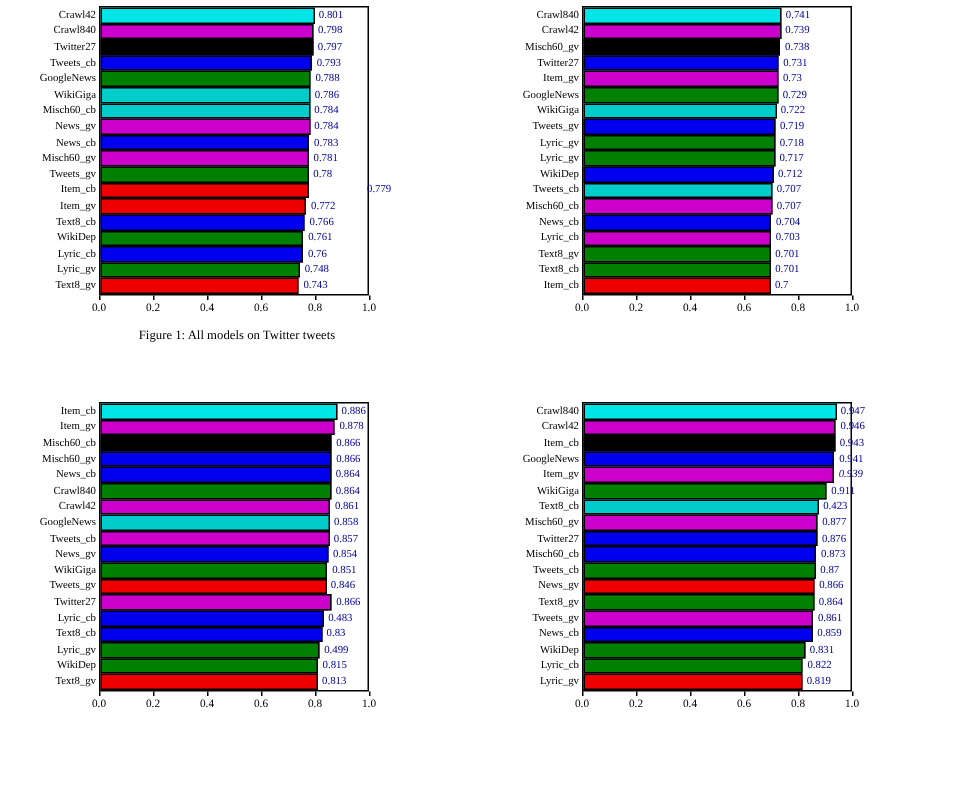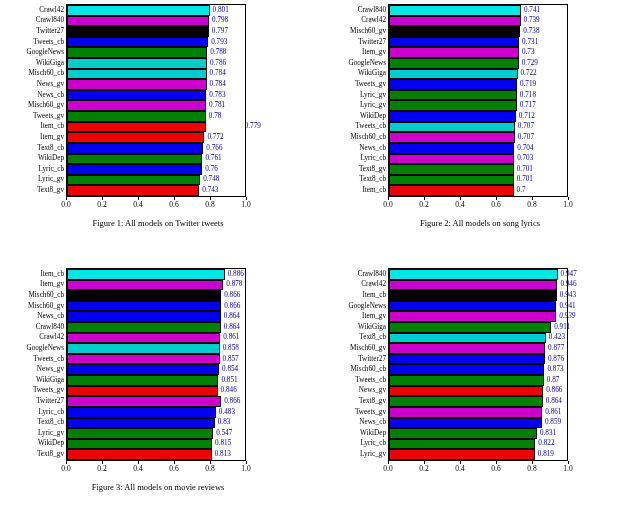--- a/index.html
+++ b/index.html
@@ -329,21 +329,20 @@
             <div class="xtick-label" style="left: 72px;">0.4</div>
             <div class="xtick" style="left: 108px;"></div>
             <div class="xtick-label" style="left: 108px;">0.6</div>
             <div class="xtick" style="left: 144px;"></div>
             <div class="xtick-label" style="left: 144px;">0.8</div>
             <div class="xtick" style="left: 180px;"></div>
             <div class="xtick-label" style="left: 180px;">1.0</div>
           </div>
         </div>
       </div>
-    <div class="caption">Figure 2: All models on song lyrics</div>
   </div>
 
   <div class="figure fig3">
     <div class="chart-mount">
         <div style="padding-left: 58px;">
           <div class="plot-area" style="width: 180px; height: 193px;">
             <div class="rows">
               <div class="row" style="height: 5.55556%;">
                 <span class="row-label">Item_cb</span>
                 <div class="bar" style="width: 88.6%; background: rgb(0, 229, 229);"></div>
@@ -415,21 +414,21 @@
                 <span class="bar-value" style="left: calc(83.6% + 3px);">0.483</span>
               </div>
               <div class="row" style="height: 5.55556%;">
                 <span class="row-label">Text8_cb</span>
                 <div class="bar" style="width: 83%; background: rgb(0, 0, 238);"></div>
                 <span class="bar-value" style="left: calc(83% + 3px);">0.83</span>
               </div>
               <div class="row" style="height: 5.55556%;">
                 <span class="row-label">Lyric_gv</span>
                 <div class="bar" style="width: 82.1%; background: rgb(0, 128, 0);"></div>
-                <span class="bar-value" style="left: calc(82.1% + 3px);">0.547</span>
+                <span class="bar-value" style="left: calc(82.1% + 3px);">0.499</span>
               </div>
               <div class="row" style="height: 5.55556%;">
                 <span class="row-label">WikiDep</span>
                 <div class="bar" style="width: 81.5%; background: rgb(0, 128, 0);"></div>
                 <span class="bar-value" style="left: calc(81.5% + 3px);">0.815</span>
               </div>
               <div class="row" style="height: 5.55556%;">
                 <span class="row-label">Text8_gv</span>
                 <div class="bar" style="width: 81.3%; background: rgb(238, 0, 0);"></div>
                 <span class="bar-value" style="left: calc(81.3% + 3px);">0.813</span>
@@ -445,21 +444,20 @@
             <div class="xtick-label" style="left: 72px;">0.4</div>
             <div class="xtick" style="left: 108px;"></div>
             <div class="xtick-label" style="left: 108px;">0.6</div>
             <div class="xtick" style="left: 144px;"></div>
             <div class="xtick-label" style="left: 144px;">0.8</div>
             <div class="xtick" style="left: 180px;"></div>
             <div class="xtick-label" style="left: 180px;">1.0</div>
           </div>
         </div>
       </div>
-    <div class="caption">Figure 3: All models on movie reviews</div>
   </div>
 
   <div class="figure fig4">
     <div class="chart-mount">
         <div style="padding-left: 58px;">
           <div class="plot-area" style="width: 180px; height: 193px;">
             <div class="rows">
               <div class="row" style="height: 5.55556%;">
                 <span class="row-label">Crawl840</span>
                 <div class="bar" style="width: 94.7%; background: rgb(0, 229, 229);"></div>

